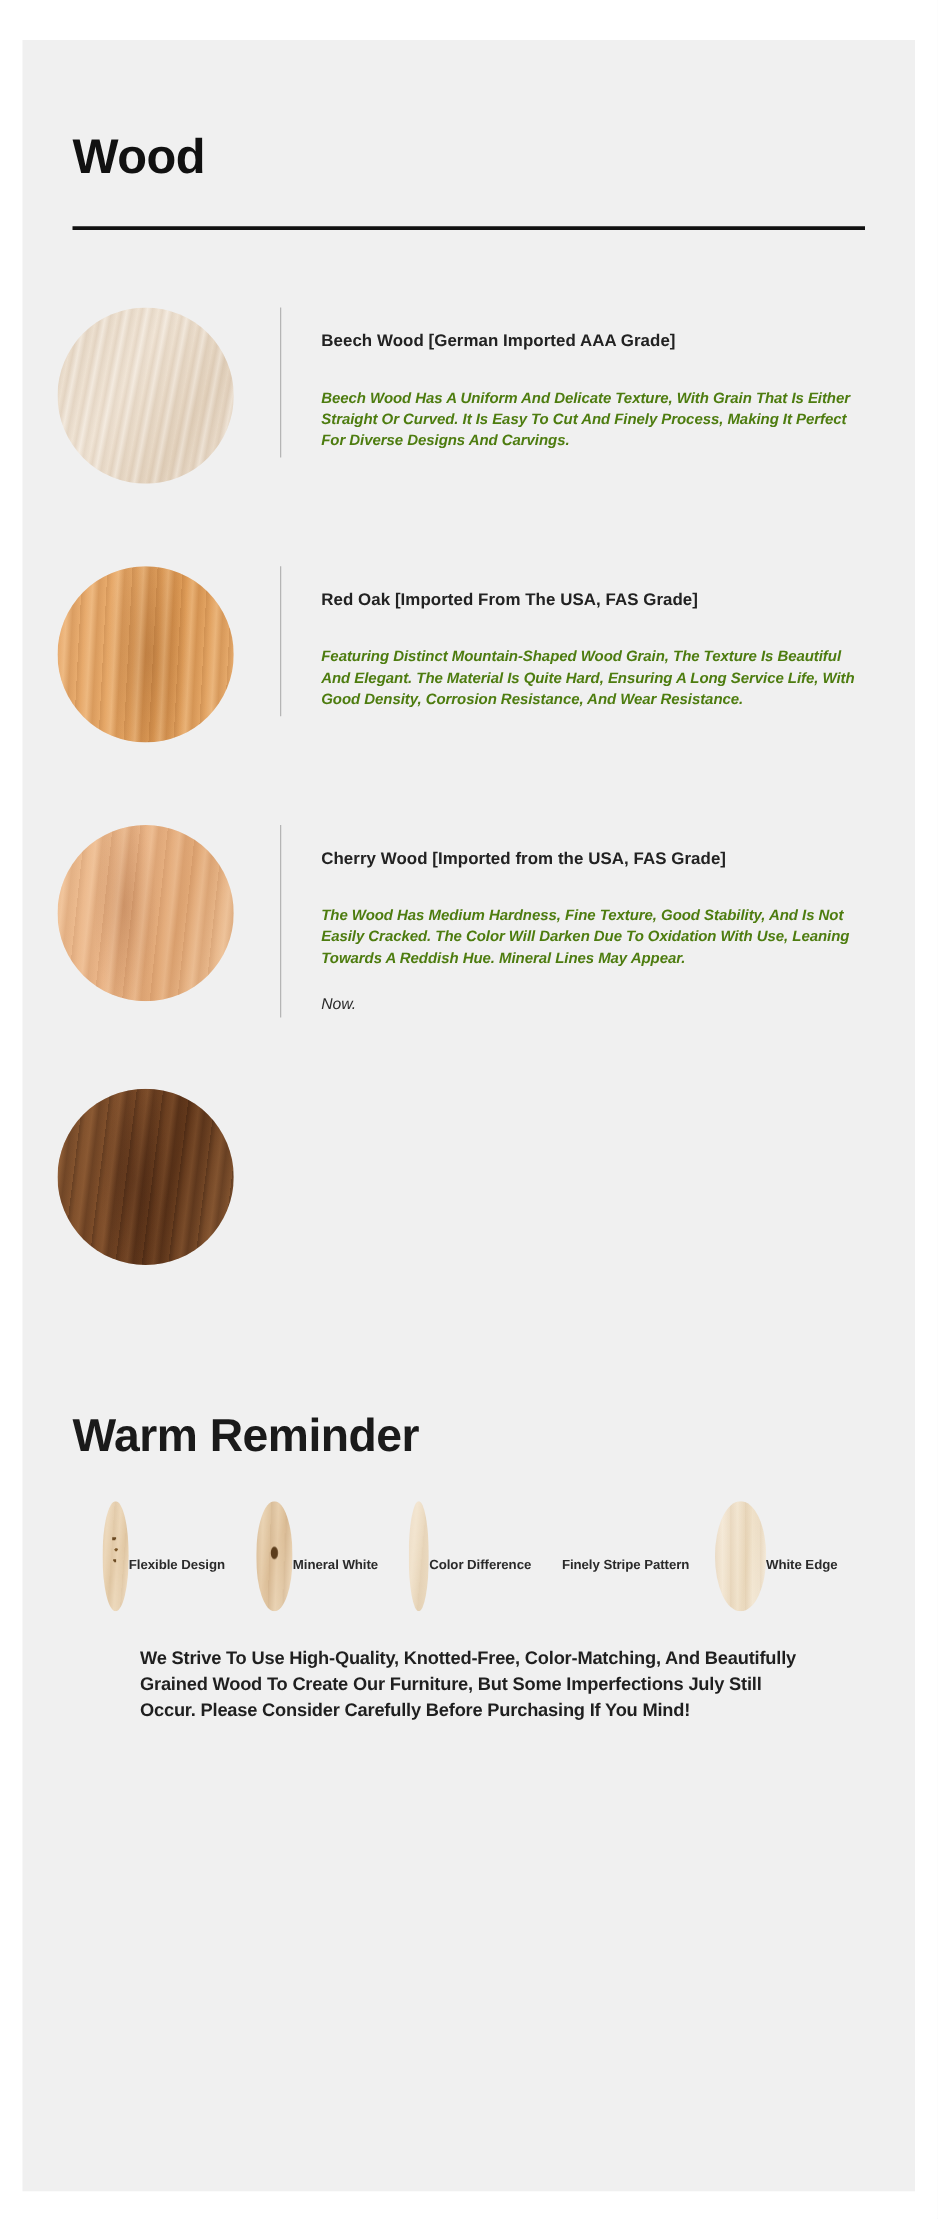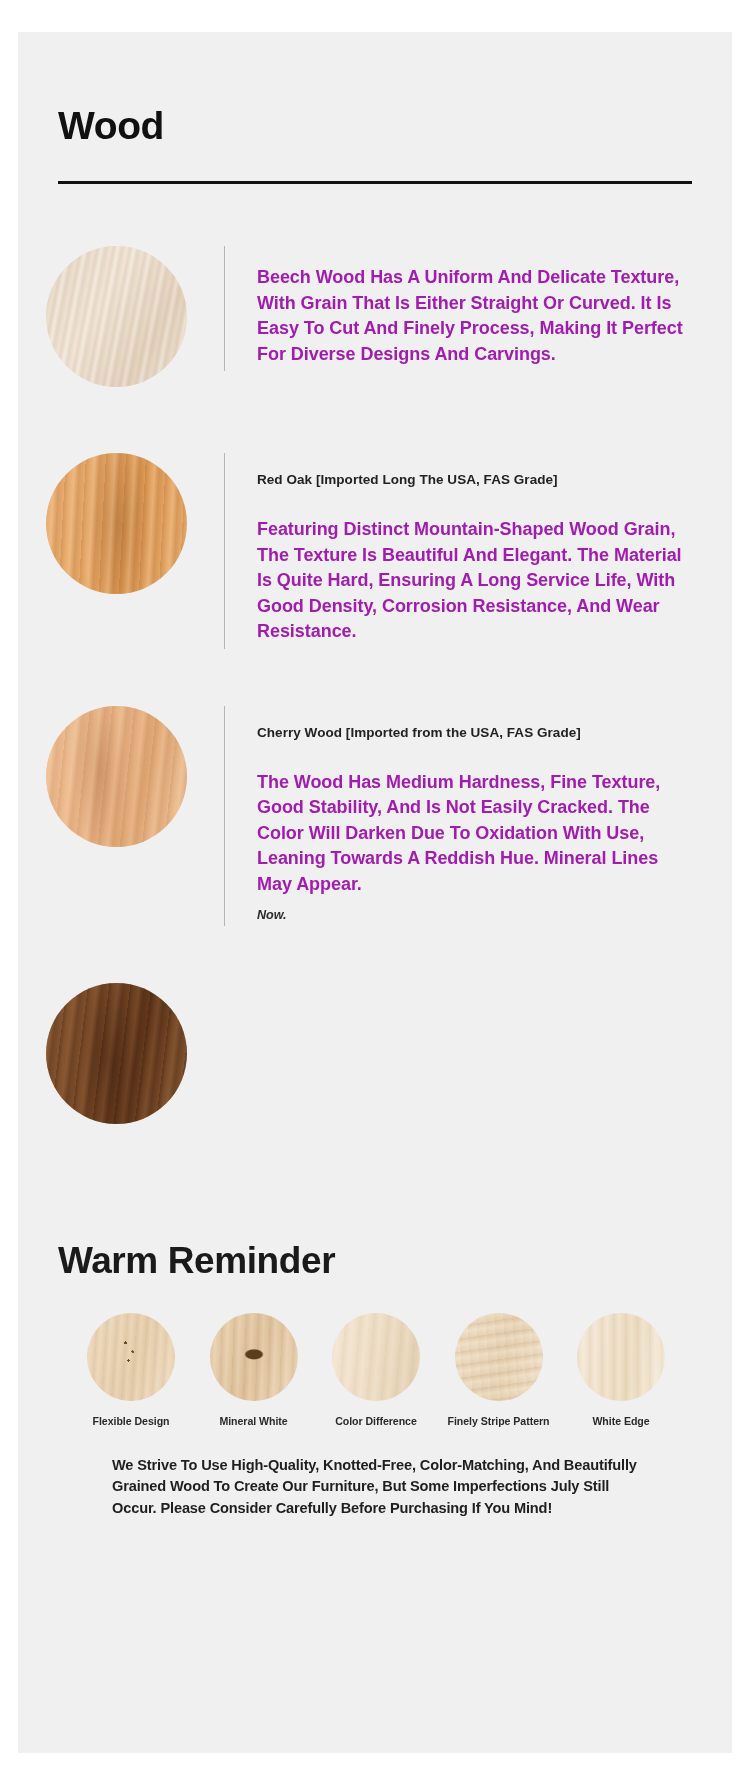--- a/index.html
+++ b/index.html
@@ -115,32 +115,33 @@
     min-height:120px;
   }
   .wood-name {
     font-size:13.5px;
     font-weight:bold;
     color:#222222;
     letter-spacing:0.05px;
     margin-bottom:30px;
   }
   .wood-desc {
-    font-size:18px;
-    font-weight:bold;
-    color:#a21caf;
+    font-size:12px;
+    font-weight:bold;
+    color:#4d7c0f;
     line-height:1.42;
     letter-spacing:-0.05px;
+    font-style:italic;
   }
   .wood-note {
     font-size:12.6px;
     font-style:italic;
-    font-weight:bold;
+    font-weight:normal;
     color:#2b2b2b;
-    margin-top:11px;
+    margin-top:21px;
   }
 
   
   .reminder { padding:52px 40px 0 40px; }
   .reminder-title {
     font-size:37px;
     font-weight:bold;
     color:#1a1a1a;
     letter-spacing:-0.4px;
     line-height:1.05;
@@ -157,21 +158,21 @@
 
   .feature-row {
     display:flex;
     justify-content:space-between;
     align-items:flex-start;
     margin-top:32px;
     padding:0 22px 0 24px;
   }
   .feature {
     display:flex;
-    flex-direction:column;
+    flex-direction:row;
     align-items:center;
     width:98px;
   }
   .feature-circle {
     width:88px;
     height:88px;
     border-radius:50%;
     overflow:hidden;
     position:relative;
   }
@@ -237,30 +238,31 @@
       <div class="header-rule"></div>
     </div>
 
     <div class="wood-list">
 
       <div class="wood-row">
         <div class="wood-swatch">
           <div class="swatch-inner sw-beech"></div>
         </div>
         <div class="wood-text">
+          <div class="wood-name">Beech Wood [German Imported AAA Grade]</div>
           <div class="wood-desc">Beech Wood Has A Uniform And Delicate Texture, With Grain That Is Either Straight Or Curved. It Is Easy To Cut And Finely Process, Making It Perfect For Diverse Designs And Carvings.</div>
         </div>
       </div>
 
       <div class="wood-row">
         <div class="wood-swatch">
           <div class="swatch-inner sw-oak"></div>
         </div>
         <div class="wood-text">
-          <div class="wood-name">Red Oak [Imported Long The USA, FAS Grade]</div>
+          <div class="wood-name">Red Oak [Imported From The USA, FAS Grade]</div>
           <div class="wood-desc">Featuring Distinct Mountain-Shaped Wood Grain, The Texture Is Beautiful And Elegant. The Material Is Quite Hard, Ensuring A Long Service Life, With Good Density, Corrosion Resistance, And Wear Resistance.</div>
         </div>
       </div>
 
       <div class="wood-row">
         <div class="wood-swatch">
           <div class="swatch-inner sw-cherry"></div>
         </div>
         <div class="wood-text">
           <div class="wood-name">Cherry Wood [Imported from the USA, FAS Grade]</div>

